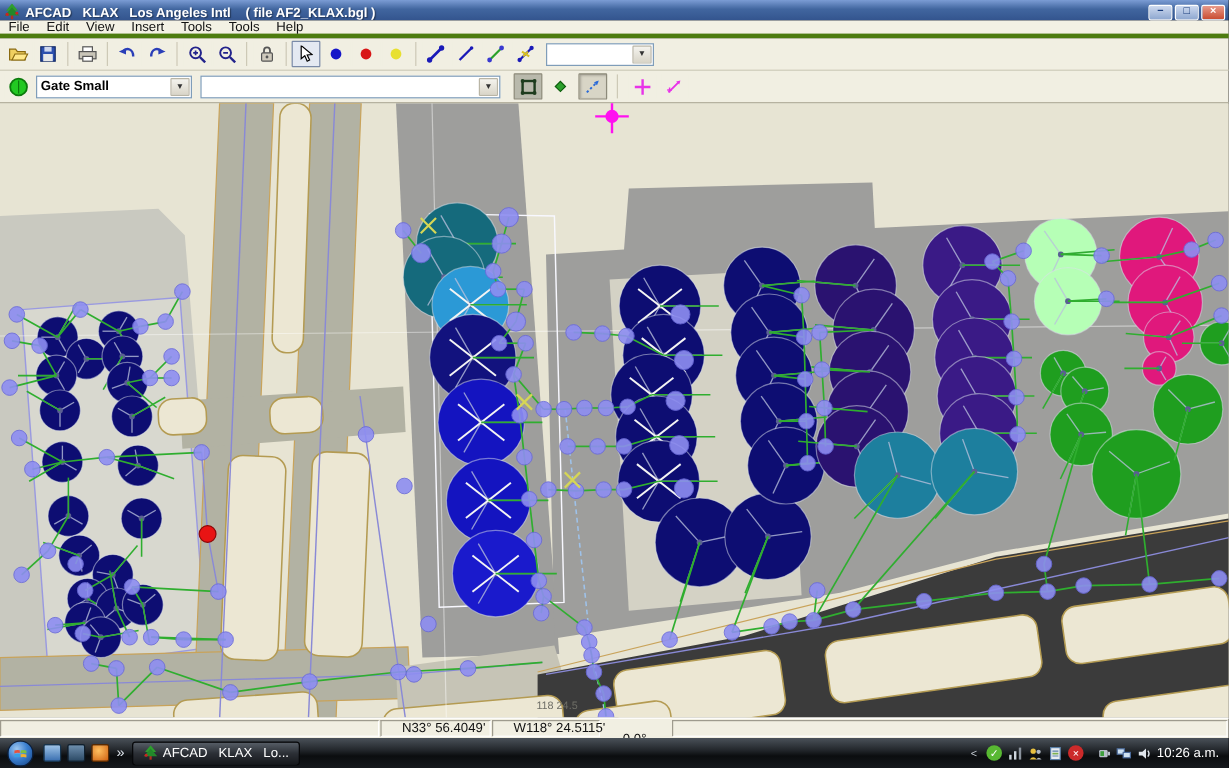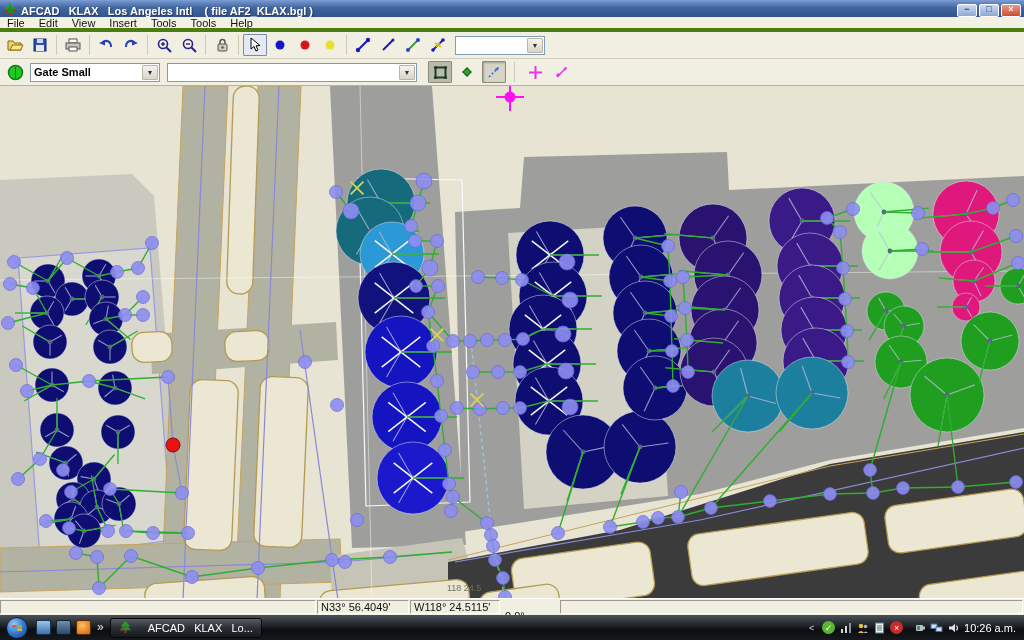--- a/index.html
+++ b/index.html
@@ -36,35 +36,35 @@
   .combo .cval { flex:1; font-size:11px; padding:0 3px; color:#000; white-space:nowrap; overflow:hidden; }
   .combo .carr { width:16px; height:15px; margin-right:1px; background:linear-gradient(#f4f3ee,#d9d5c8);
     border:1px solid #b9b5a5; border-radius:1px; font-size:7px; line-height:14px; text-align:center; color:#333; flex:none; }
 
   
   #map { position:absolute; left:0; top:86px; width:1024px; height:512px; background:#e7e4d3; }
 
   
   .statusbar { position:absolute; left:0; top:598px; width:1024px; height:17px;
     background:#f1efe2; border-top:1px solid #fff; display:flex; align-items:stretch; font-size:11px; color:#111; }
-  .spanel { border:1px solid; border-color:#9e9b8e #fff #fff #9e9b8e; margin:1px 1px 1px 0; padding:0 3px;
+  .spanel { border:1px solid; border-color:#9e9b8e #fff #fff #9e9b8e; margin:1px 1px 1px 0; padding:0 17px;
     display:flex; align-items:center; white-space:nowrap; }
 
   
   .taskbar { position:absolute; left:0; top:615px; width:1024px; height:25px;
     background:linear-gradient(#4a5159 0%, #23272c 40%, #0b0d0f 60%, #1d2averaging24 100%);
     background:linear-gradient(#4a5159 0%, #23272c 40%, #0b0d0f 60%, #16191d 100%);
     display:flex; align-items:center; }
   .orb { width:22px; height:22px; border-radius:50%; margin:0 8px 0 6px; flex:none;
     background:radial-gradient(circle at 35% 30%, #9ec7f0 0%, #3a7fd0 45%, #123e7e 100%);
     border:1px solid #0a1e3c; display:flex; align-items:center; justify-content:center; }
   .ql { display:flex; gap:5px; align-items:center; }
   .qlicon { width:15px; height:15px; border-radius:2px; flex:none; }
   .chev { color:#dfe5ec; font-size:12px; margin:0 6px 2px 6px; }
-  .taskbtn { height:20px; display:flex; align-items:center; gap:16px; padding:0 8px;
+  .taskbtn { height:20px; display:flex; align-items:center; gap:4px; padding:0 8px;
     background:linear-gradient(#565d66,#2b2f35 50%,#17191d); border:1px solid #07080a; border-radius:3px;
     color:#fff; font-size:11px; white-space:pre; }
   .tray { margin-left:auto; display:flex; align-items:center; gap:4px; padding-right:8px; }
   .trayicon { width:13px; height:13px; flex:none; display:flex; align-items:center; justify-content:center;
     font-size:9px; color:#fff; border-radius:2px; }
   .clock { color:#fff; font-size:11px; margin-left:0; }
 </style>
 </head>
 <body>
 

